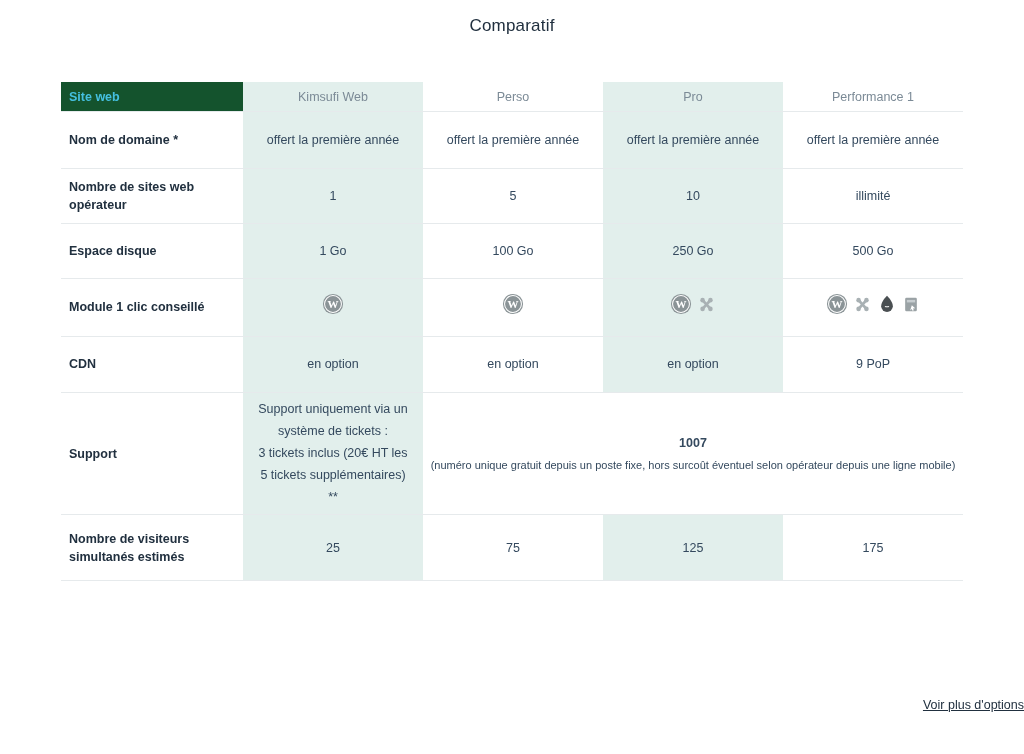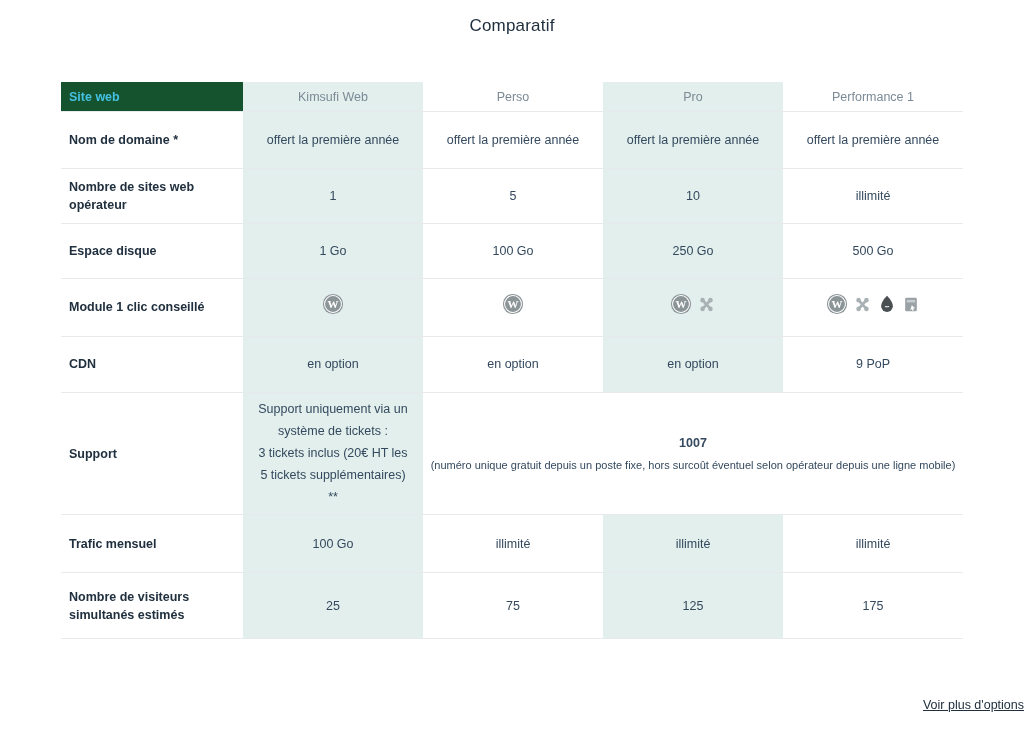--- a/index.html
+++ b/index.html
@@ -266,27 +266,20 @@
 
         <tr class="r-sup">
           <td class="label">Support</td>
           <td class="tint sup-left nl">Support uniquement via un système de tickets :<br>3 tickets inclus (20€ HT les 5 tickets supplémentaires) **</td>
           <td class="plain sup-main" colspan="3">
             <span class="sup-num">1007</span>
             <span class="sup-note">(numéro unique gratuit depuis un poste fixe, hors surcoût éventuel selon opérateur depuis une ligne mobile)</span>
           </td>
         </tr>
 
-        <tr class="r-traf">
-          <td class="label">Trafic mensuel</td>
-          <td class="val tint">100 Go</td>
-          <td class="val plain">illimité</td>
-          <td class="val tint">illimité</td>
-          <td class="val plain">illimité</td>
-        </tr>
 
         <tr class="r-vis">
           <td class="label">Nombre de visiteurs simultanés estimés</td>
           <td class="val tint">25</td>
           <td class="val plain">75</td>
           <td class="val tint">125</td>
           <td class="val plain">175</td>
         </tr>
 
       </tbody>

